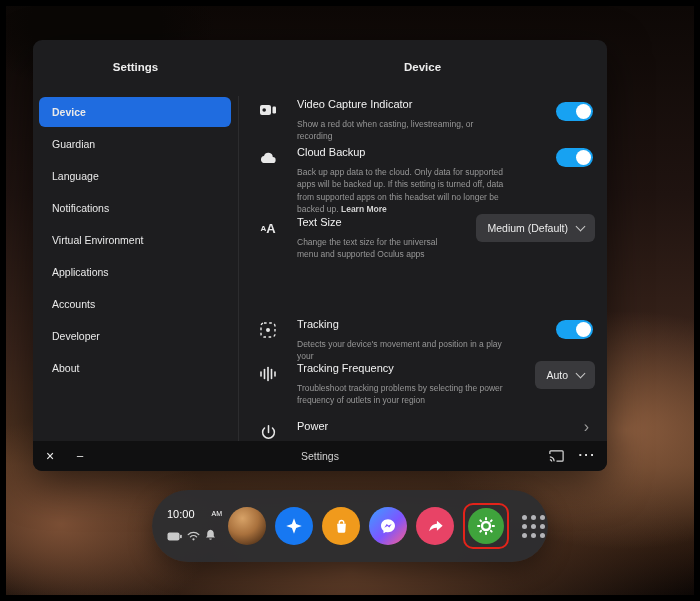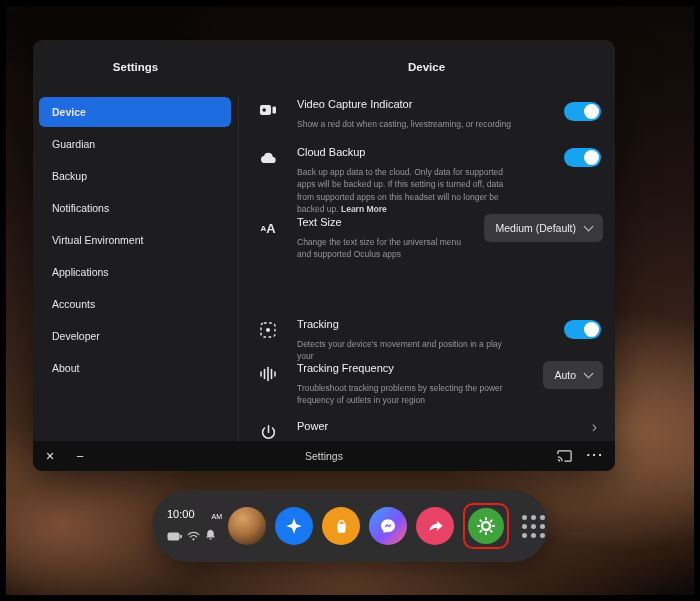--- a/index.html
+++ b/index.html
@@ -6,21 +6,21 @@
   body{font-family:"Liberation Sans","DejaVu Sans",sans-serif;}
   .stage{position:relative;width:700px;height:601px;background:#000;overflow:hidden;}
   .bg{position:absolute;inset:6px;background:
       radial-gradient(120px 70px at 90px 18px,#0a0705 55%,rgba(10,7,5,0) 100%),
       radial-gradient(220px 150px at 8% 88%,#7b4f35 0%,rgba(123,79,53,0) 70%),
       radial-gradient(280px 170px at 90% 72%,#8a5c3e 0%,rgba(138,92,62,0) 70%),
       radial-gradient(460px 260px at 50% 96%,#5c3b27 0%,rgba(92,59,39,0) 75%),
       linear-gradient(180deg,#0d0806 0%,#1f1310 32%,#38231a 58%,#503420 78%,#2a190f 92%,#0c0705 100%);}
   
   .window{position:absolute;left:33px;top:40px;width:574px;height:431px;background:#1d1d1f;
-      border-radius:9px;overflow:hidden;box-shadow:0 12px 40px rgba(0,0,0,.55);padding-left:8px;}
+      border-radius:9px;overflow:hidden;box-shadow:0 12px 40px rgba(0,0,0,.55);}
   .divider{position:absolute;left:205px;top:56px;bottom:30px;width:1px;background:#2c2c2e;}
   .sidetitle{position:absolute;left:0;top:21px;width:205px;text-align:center;font-size:11.5px;font-weight:700;color:#ededed;}
   .conttitle{position:absolute;left:205px;right:0;top:21px;text-align:center;font-size:11.5px;font-weight:700;color:#ededed;}
   .sidelist{position:absolute;left:6px;top:57px;width:192px;}
   .side-item{height:30px;border-radius:6px;margin-bottom:2px;display:flex;align-items:center;
       padding-left:13px;font-size:10.5px;color:#e9e9e9;cursor:pointer;box-sizing:border-box;}
   .side-item.on{background:#1f6ce0;font-weight:600;}
   
   .row{position:absolute;left:224px;right:12px;}
   .ricon{position:absolute;left:0;top:1px;width:22px;height:22px;display:flex;align-items:center;justify-content:center;}
@@ -46,21 +46,21 @@
   .wclose{margin-left:13px;font-size:14px;color:#efefef;cursor:pointer;line-height:1;}
   .wmin{margin-left:22px;font-size:13px;color:#d9d9d9;cursor:pointer;line-height:1;}
   .wtitle{position:absolute;left:0;right:0;text-align:center;font-size:10.5px;color:#d2d2d2;}
   .wcast{position:absolute;right:42px;top:8px;cursor:pointer;}
   .wmore{position:absolute;right:11px;top:6px;font-size:13px;font-weight:700;letter-spacing:1.5px;color:#e4e4e4;cursor:pointer;}
   
   .dock{position:absolute;left:152px;top:490px;width:396px;height:72px;border-radius:36px;
       background:rgba(46,46,48,.96);display:flex;align-items:center;padding:0 15px;box-sizing:border-box;gap:9px;
       box-shadow:0 8px 24px rgba(0,0,0,.4);}
   .timecol{width:52px;flex:none;}
-  .timeline{display:flex;align-items:flex-end;gap:17px;color:#fff;}
+  .timeline{display:flex;align-items:center;gap:17px;color:#fff;}
   .time{font-size:11px;}
   .ampm{font-size:7px;}
   .statusrow{display:flex;align-items:center;gap:5px;margin-top:7px;}
   .avatar{width:38px;height:38px;border-radius:50%;flex:none;cursor:pointer;
       background:radial-gradient(circle at 38% 30%,#d7a267 0%,#a9713d 45%,#5d3a1d 80%,#341f0e 100%);}
   .app{width:38px;height:38px;border-radius:50%;display:flex;align-items:center;justify-content:center;flex:none;cursor:pointer;}
   .app.blue{background:#1778f2;}
   .app.orange{background:#f09a1c;}
   .app.msgr{background:linear-gradient(135deg,#3ba0ff 0%,#7d55ff 55%,#ff5e8a 100%);}
   .app.pink{background:#e84366;}
@@ -82,21 +82,21 @@
     <div class="divider"></div>
 
     <div class="sidelist">
       <div class="side-item on">
           <span>Device</span>
         </div>
       <div class="side-item">
           <span>Guardian</span>
         </div>
       <div class="side-item">
-          <span>Backup</span>
+          <span>Language</span>
         </div>
       <div class="side-item">
           <span>Notifications</span>
         </div>
       <div class="side-item">
           <span>Virtual Environment</span>
         </div>
       <div class="side-item">
           <span>Applications</span>
         </div>

